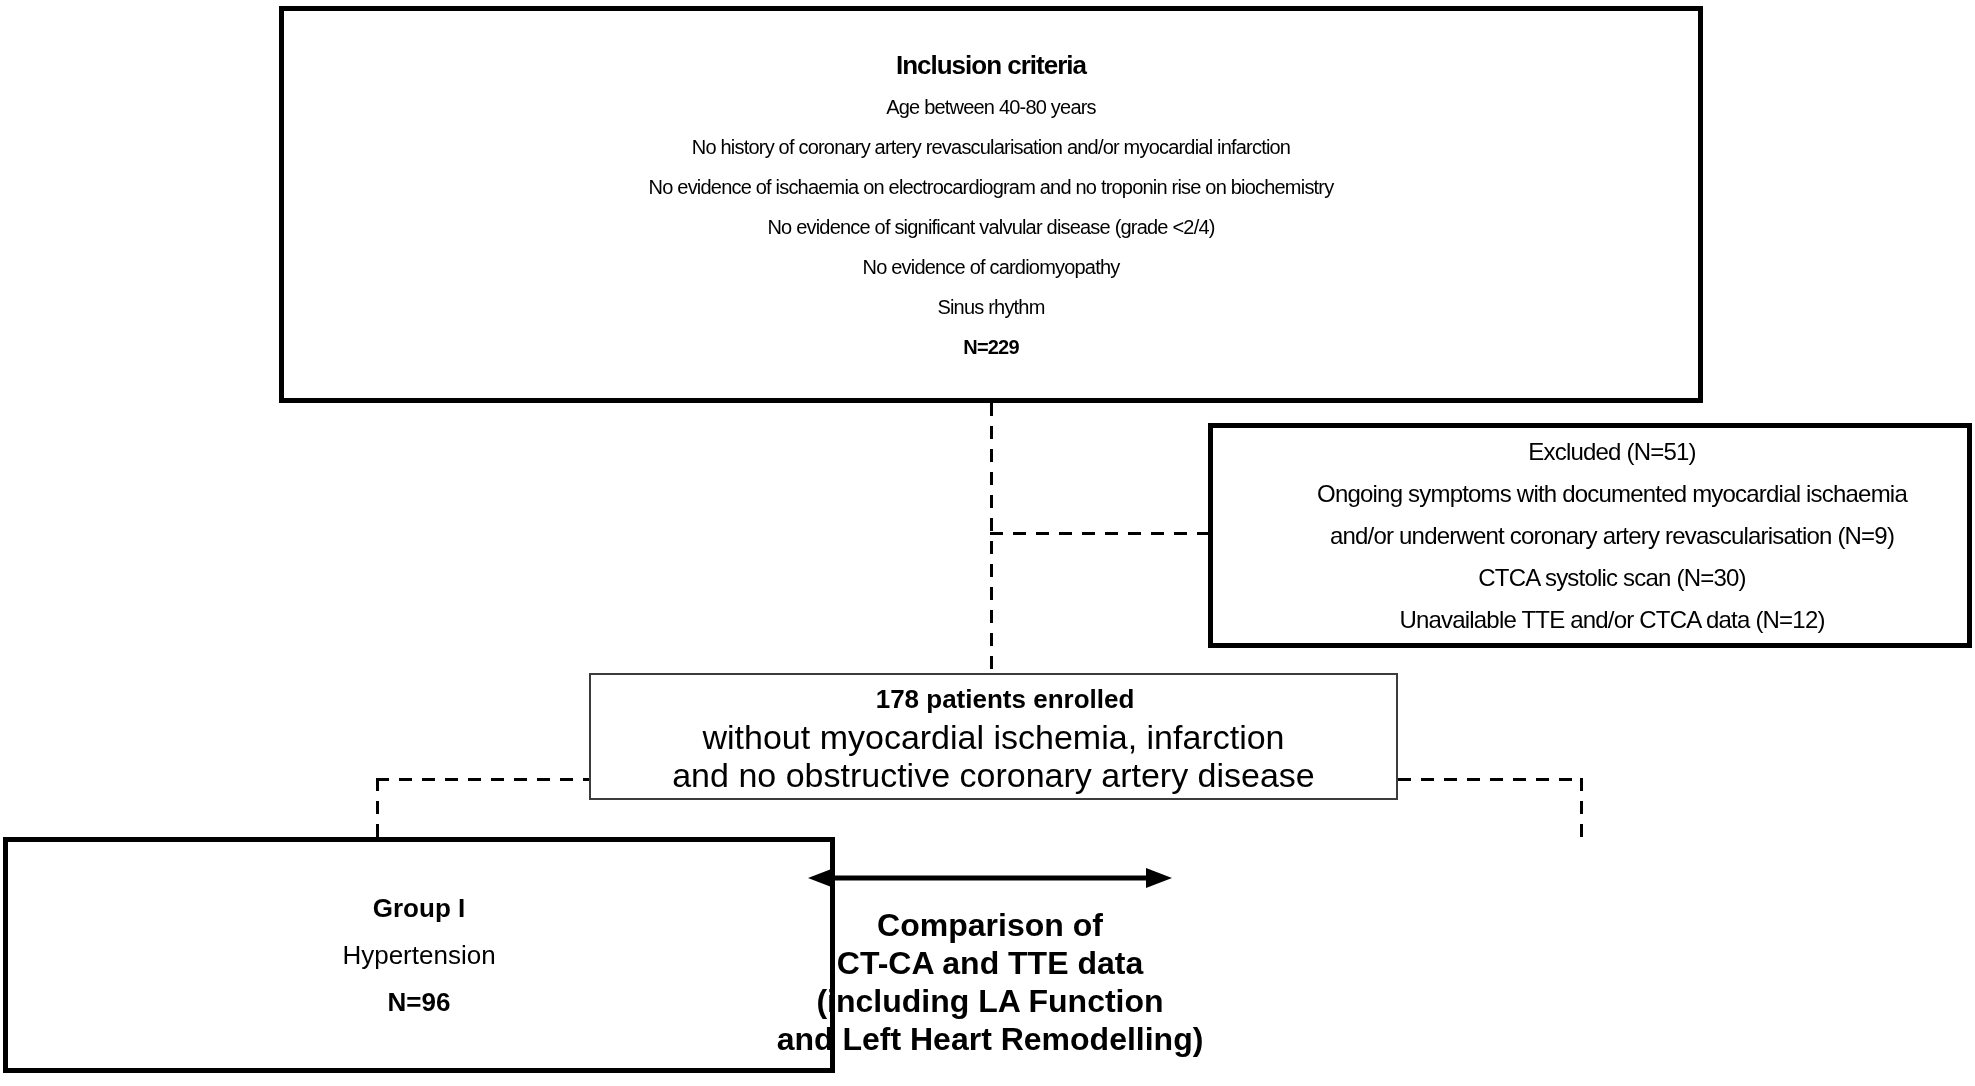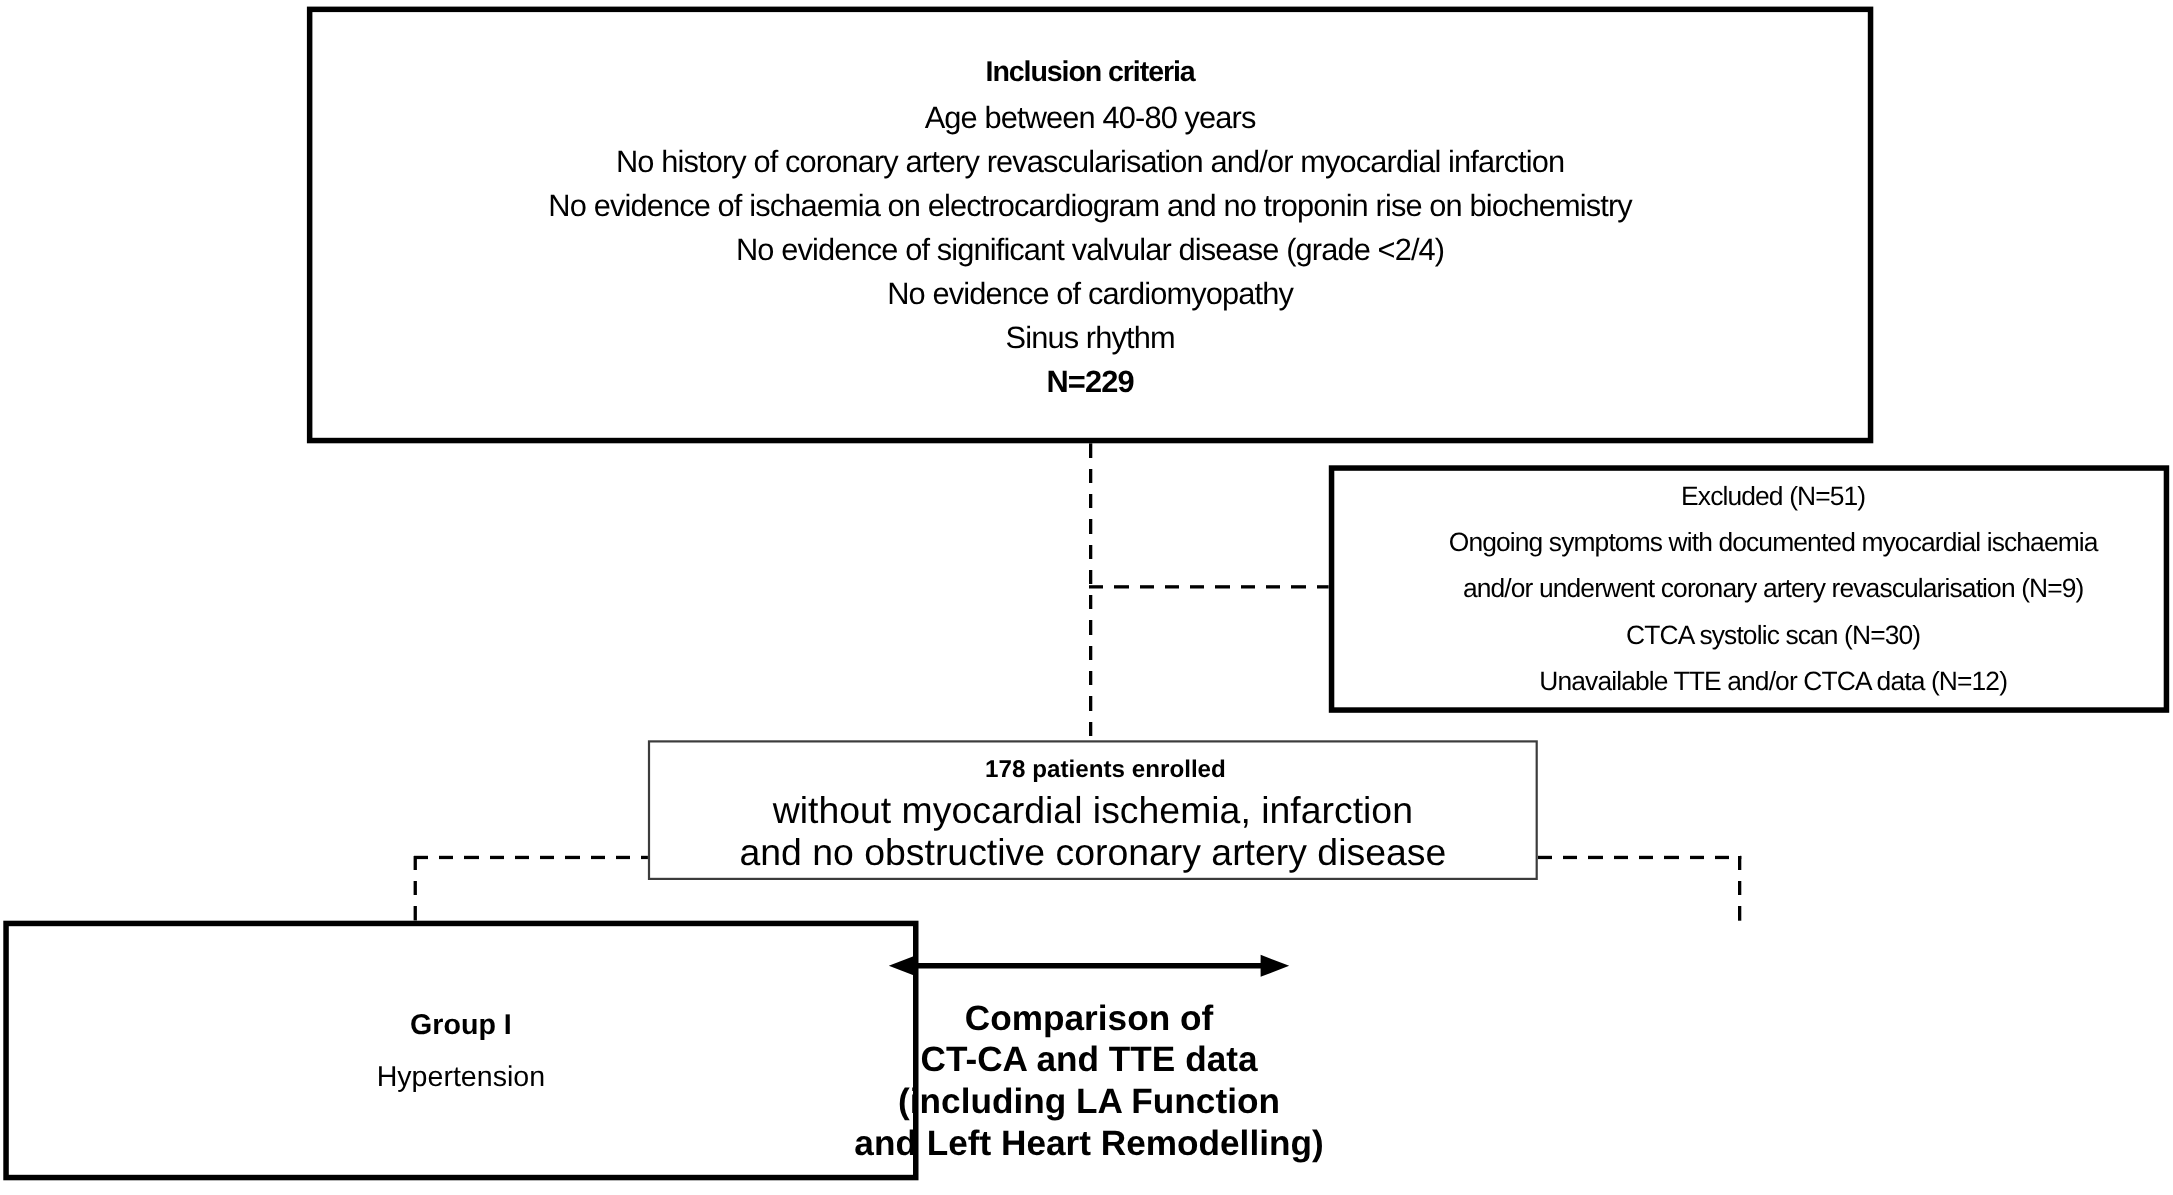--- a/index.html
+++ b/index.html
@@ -29,25 +29,25 @@
   .thick { border: 5px solid #000000; }
   .thin  { border: 2px solid #3c3c3c; }
   .ln {
     width: 100%;
     text-align: center;
     white-space: nowrap;
   }
   .bold { font-weight: bold; }
   
   .narrow { letter-spacing: -0.8px; }
-  .inclusion .ln { font-size: 28px; line-height: 40px; }
+  .inclusion .ln { font-size: 20px; line-height: 40px; }
   .inclusion .title-ln { font-size: 26px; line-height: 44px; letter-spacing: -1px; }
   .excluded .ln { font-size: 24px; line-height: 42px; margin-left: 44px; }
   .enrolled .ln { font-size: 34px; line-height: 38px; }
-  .enrolled .title-ln { font-size: 22px; margin-left: 23px; }
+  .enrolled .title-ln { font-size: 26px; margin-left: 23px; }
   .groupbox .ln { font-size: 26px; line-height: 47px; }
   .comparison-text {
     position: absolute;
     text-align: center;
   }
   .comparison-text .ln { font-size: 32px; line-height: 38px; font-weight: bold; }
   
   .dash-h {
     position: absolute;
     height: 3px;
@@ -95,20 +95,21 @@
 
   <div class="dash-h" style="left:376px; top:778px; width:213px;"></div>
   <div class="dash-v" style="left:376px; top:778px; height:59px;"></div>
 
   <div class="dash-h" style="left:1398px; top:778px; width:185px;"></div>
   <div class="dash-v" style="left:1580px; top:778px; height:59px;"></div>
 
   <div class="box thick groupbox" style="left:3px; top:837px; width:832px; height:236px;">
     <div class="ln bold">Group I</div>
     <div class="ln">Hypertension</div>
+    <div class="ln bold">N=96</div>
   </div>
 
 
   <div class="arrow-wrap" style="left:806px; top:862px; width:368px; height:32px;">
     <svg width="368" height="32" viewBox="0 0 368 32" xmlns="http://www.w3.org/2000/svg">
       <line x1="24" y1="16" x2="344" y2="16" stroke="#000000" stroke-width="5"></line>
       <polygon points="2,16 28,6 28,26" fill="#000000"></polygon>
       <polygon points="366,16 340,6 340,26" fill="#000000"></polygon>
     </svg>
   </div>

